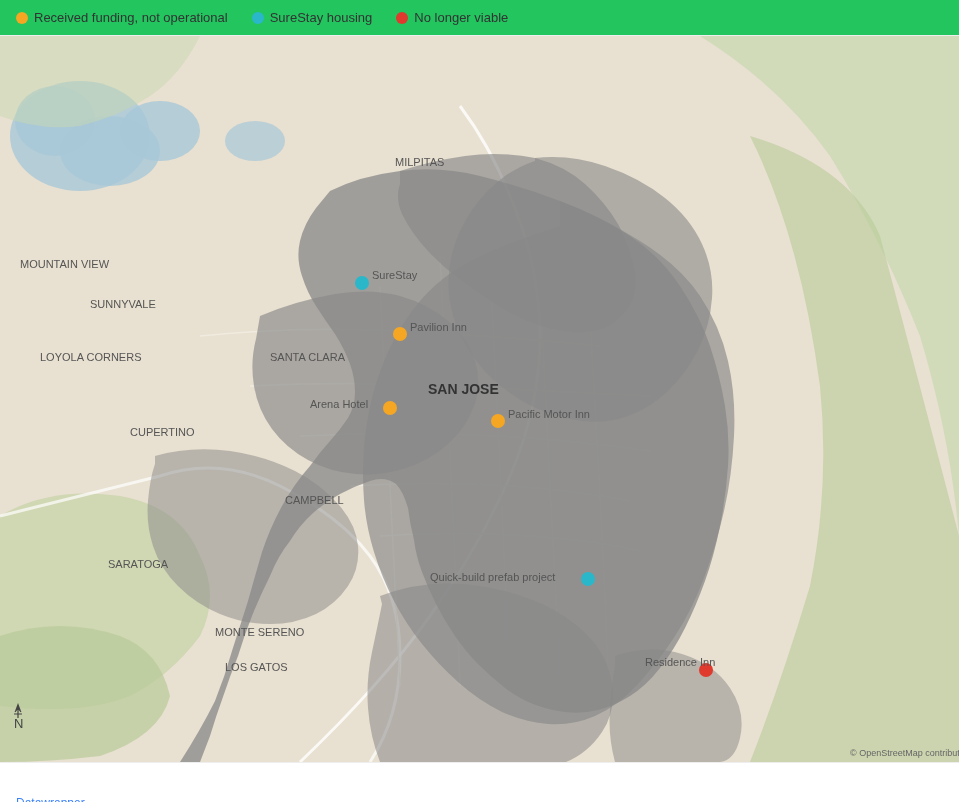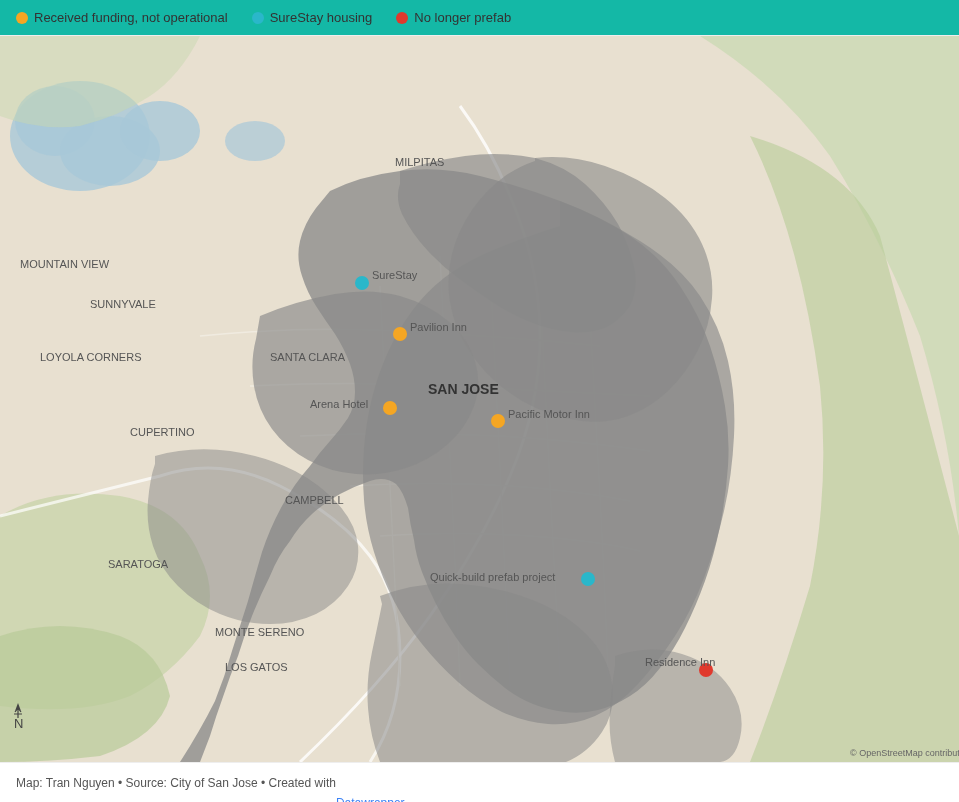--- a/index.html
+++ b/index.html
@@ -9,21 +9,21 @@
       font-family: Arial, sans-serif;
       background: #fff;
       overflow: hidden;
     }
 
     #legend {
       display: flex;
       align-items: center;
       gap: 24px;
       padding: 8px 16px;
-      background: #14b8a6;
+      background: #22c55e;
       border-bottom: 1px solid #eee;
       height: 36px;
     }
 
     .legend-item {
       display: flex;
       align-items: center;
       gap: 6px;
       font-size: 13px;
       color: #333;
@@ -82,21 +82,21 @@
 <div class="legend-item">
       <div class="legend-dot" style="background-color: rgb(245, 166, 35);"></div>
       <span>Received funding, not operational</span>
     </div>
     <div class="legend-item">
       <div class="legend-dot" style="background-color: rgb(42, 183, 202);"></div>
       <span>SureStay housing</span>
     </div>
     <div class="legend-item">
       <div class="legend-dot" style="background-color: rgb(224, 57, 45);"></div>
-      <span>No longer prefab</span>
+      <span>No longer viable</span>
     </div>
   </div>
 
 <div id="map-container">
   <svg id="map-svg" viewBox="0 0 959 726" xmlns="http://www.w3.org/2000/svg">
 
     <rect width="959" height="726" fill="#e8e0d0"></rect>
 
     <ellipse cx="80" cy="100" rx="70" ry="55" fill="#a8c8d8" opacity="0.8"></ellipse>
     <ellipse cx="55" cy="85" rx="40" ry="35" fill="#a8c8d8" opacity="0.8"></ellipse>
@@ -347,15 +347,14 @@
 
     <text x="14" y="692" font-size="13" fill="#444" font-family="Arial">N</text>
     <path d="M 18 672 L 18 682 M 14 678 L 22 678 M 18 672 L 15 676 M 18 672 L 21 676" stroke="#444" stroke-width="1.2" fill="none"></path>
     <polygon points="18,667 15,675 18,673 21,675" fill="#444"></polygon>
 
     <text x="850" y="720" font-size="9" fill="#666" font-family="Arial">© OpenStreetMap contributors</text>
   </svg>
 </div>
 
 <div id="footer">
-  <span>Map: Tran Nguyen • Source: City of San Jose • Created with </span>
   <a href="#">Datawrapper</a>
 </div>
 
 </body></html>

